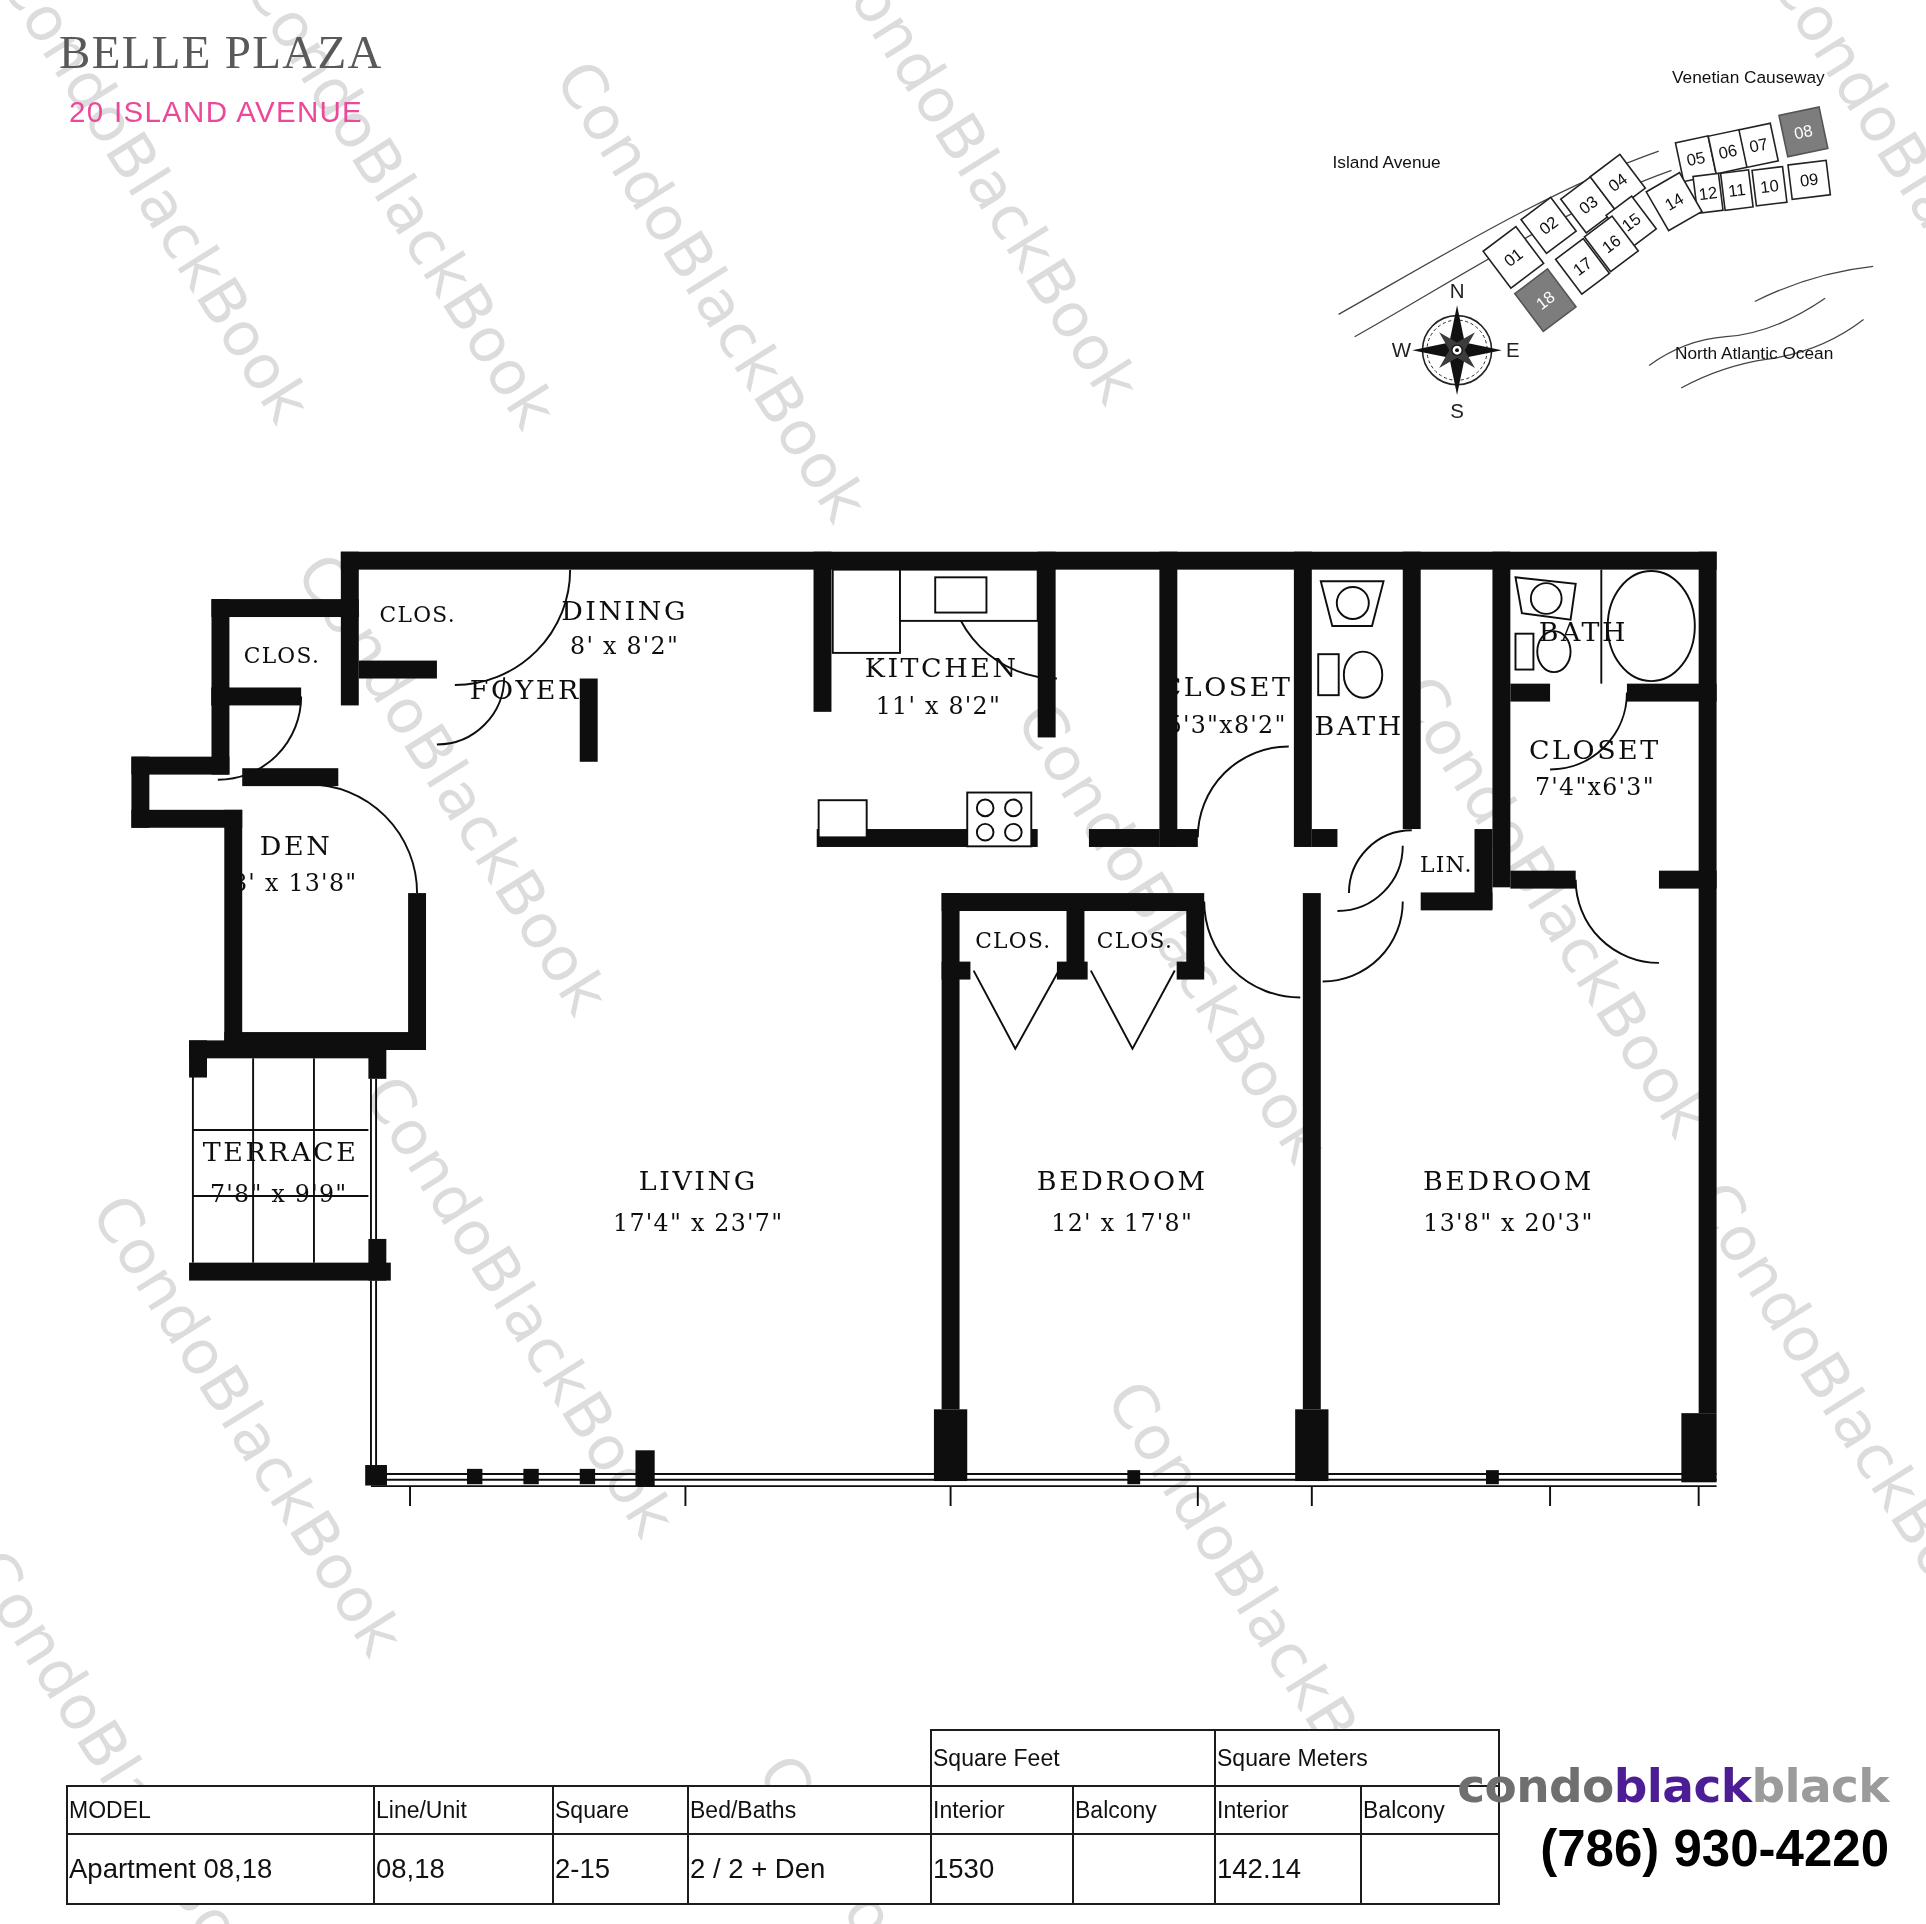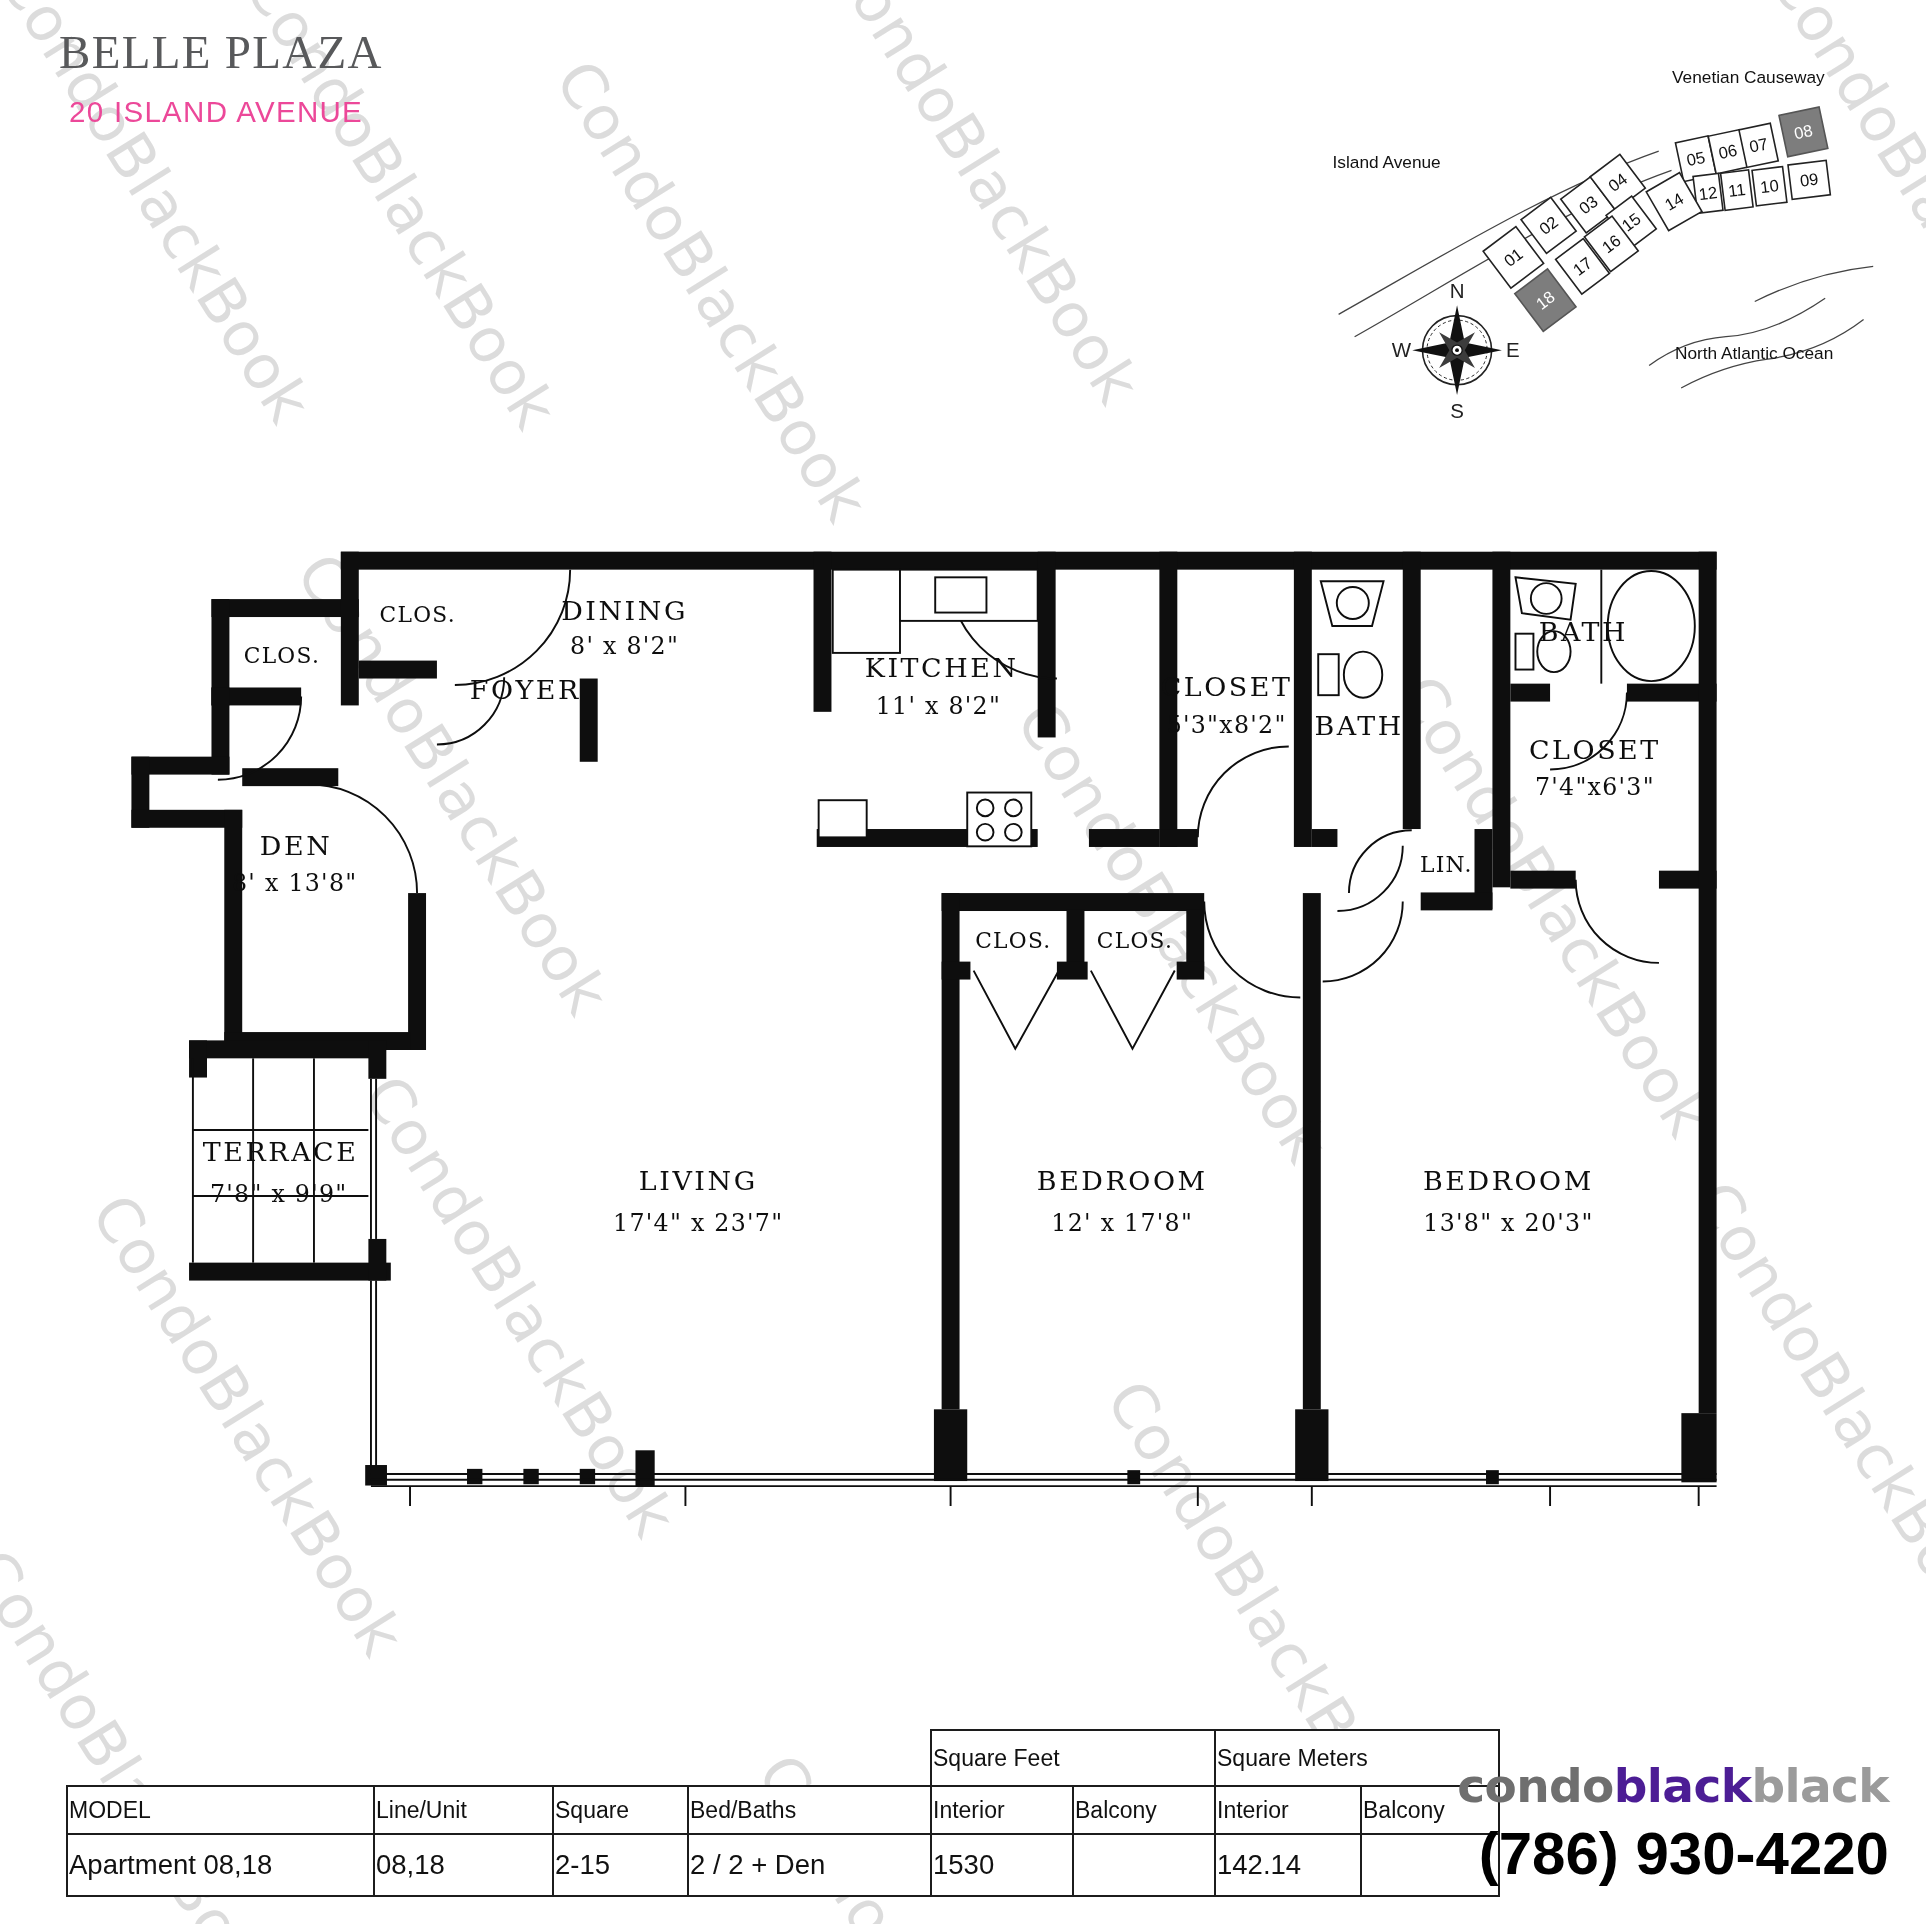--- a/index.html
+++ b/index.html
@@ -46,28 +46,28 @@
     position:absolute; left:66px; top:1729px; border-collapse:collapse;
     font-family:"Liberation Sans", sans-serif;
   }
   .spec-table td {
     border:2.6px solid #1c1c1c; text-align:left; vertical-align:middle;
     font-size:23px; background:#fff;
   }
   .spec-table td.nb { border:none; background:transparent; }
   .spec-table tr.group td { height:56px; }
   .spec-table tr.head td { height:48px; }
-  .spec-table tr.data td { height:62px; font-size:27.5px; }
+  .spec-table tr.data td { height:70px; font-size:27.5px; }
   
   .brand { position:absolute; right:37px; top:1758px; text-align:right; }
   .logo { font-family:"DejaVu Sans", sans-serif; font-size:47px; font-weight:bold; letter-spacing:-0.6px; }
   .logo .p1 { color:#6f6f6f; }
   .logo .p2 { color:#4c1d95; }
   .logo .p3 { color:#9b9b9b; }
-  .phone { font-family:"Liberation Sans", sans-serif; font-size:60px; font-weight:bold; color:#000; margin-top:6.4px; }
+  .phone { font-family:"Liberation Sans", sans-serif; font-size:51px; font-weight:bold; color:#000; margin-top:6.4px; }
 </style>
 </head>
 <body>
 
 <div>
   <span class="wm" style="left:45px;top:-51px">CondoBlackBook</span>
   <span class="wm" style="left:291px;top:-45px">CondoBlackBook</span>
   <span class="wm" style="left:602px;top:48px">CondoBlackBook</span>
   <span class="wm" style="left:874px;top:-70px">CondoBlackBook</span>
   <span class="wm" style="left:1816px;top:-51px">CondoBlackBook</span>

